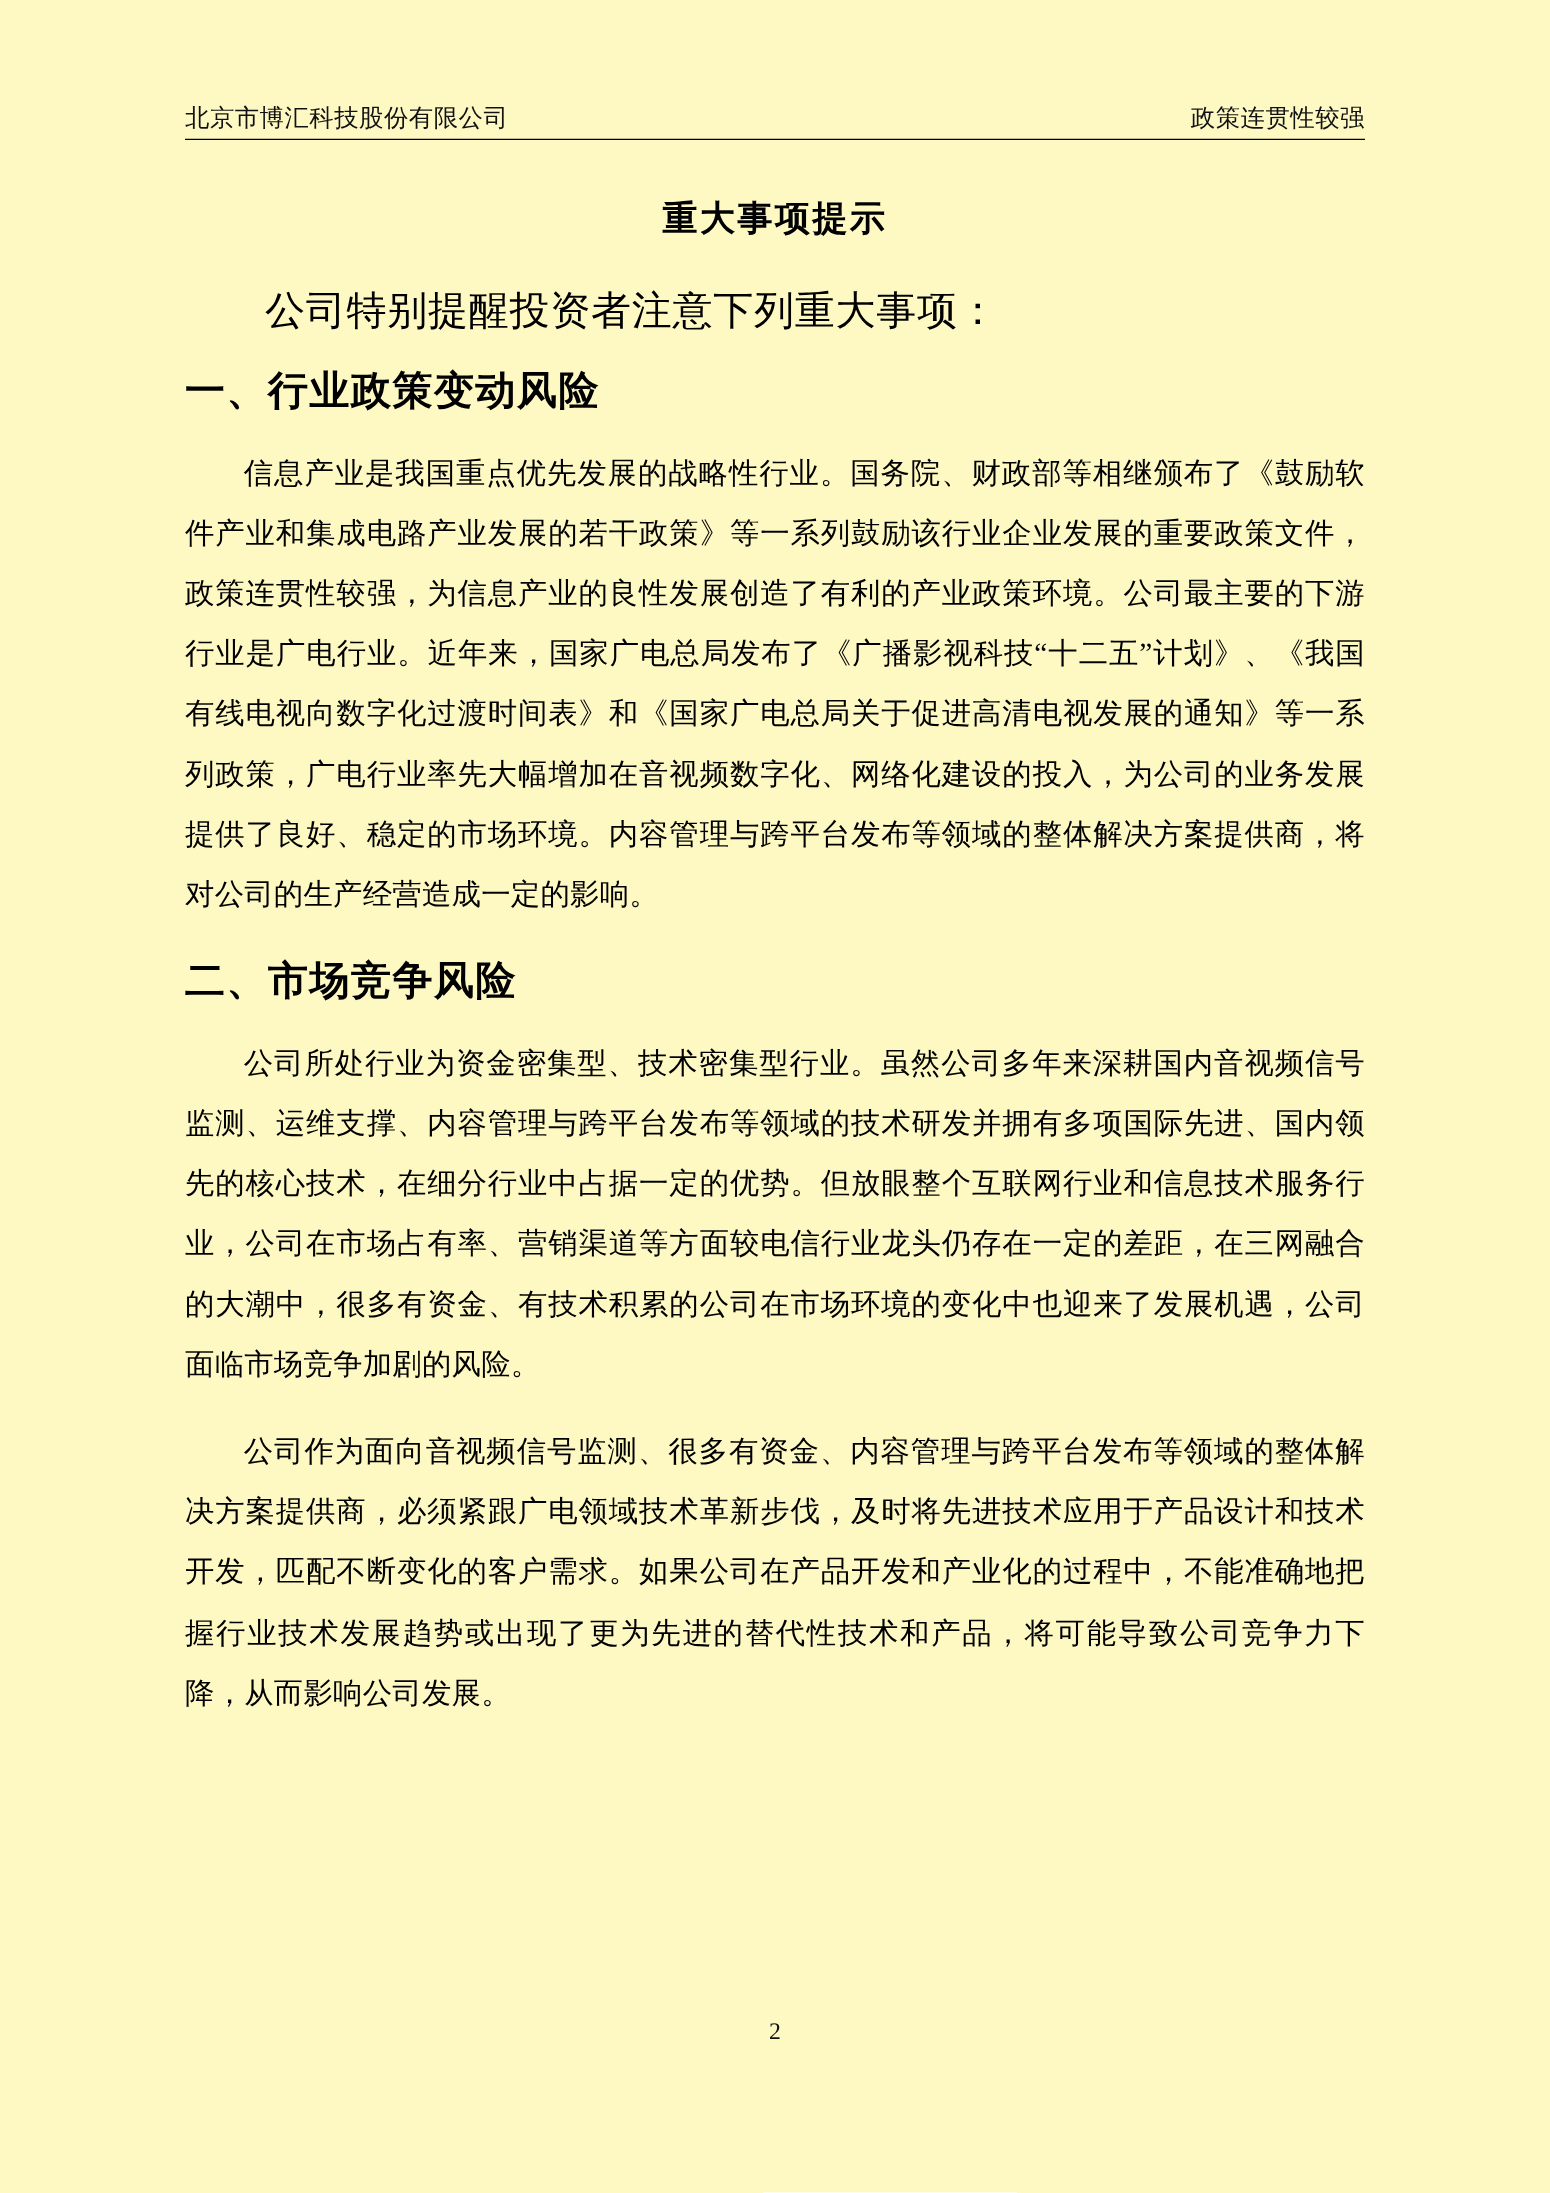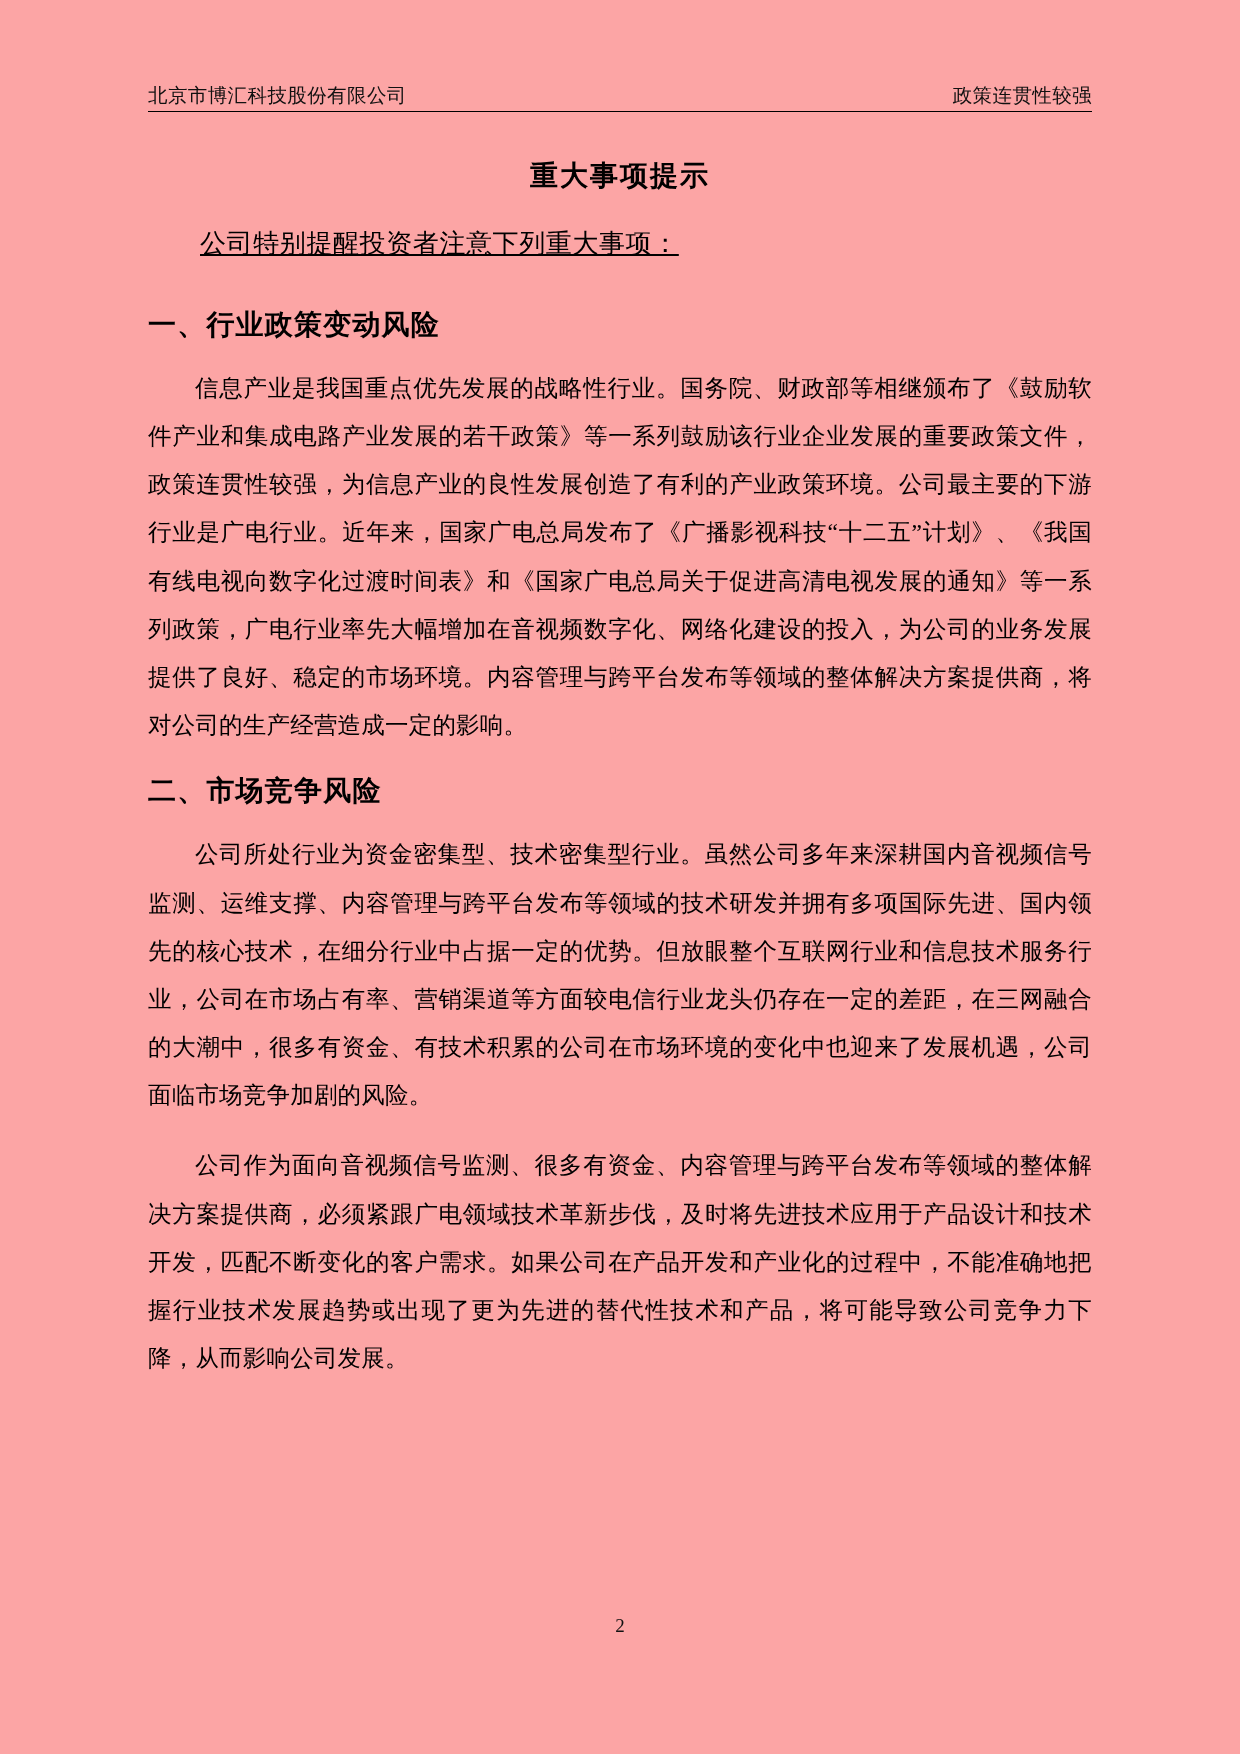--- a/index.html
+++ b/index.html
@@ -5,21 +5,21 @@
   html, body {
     margin: 0;
     padding: 0;
     background: #ffffff;
   }
   .page {
     position: relative;
     width: 1240px;
     height: 1754px;
     margin: 0 auto;
-    background: #fca5a5;
+    background: #fef9c3;
     box-sizing: border-box;
     font-family: "Liberation Serif", "DejaVu Serif", serif;
     color: #000000;
     overflow: hidden;
   }
 
   
   .page-header {
     position: absolute;
     top: 78px;
@@ -52,30 +52,29 @@
   .doc-title {
     font-size: 28px;
     font-weight: bold;
     text-align: center;
     letter-spacing: 2px;
     margin: 18px 0 30px 0;
     line-height: 1.3;
   }
 
   .lead-para {
-    font-size: 26px;
+    font-size: 32px;
     line-height: 1.55;
     text-indent: 2em;
     letter-spacing: 0.6px;
-    margin: 0 0 40px 0;
-    text-decoration: underline;
+    margin: 0 0 16px 0;
   }
 
   .section-heading {
-    font-size: 28px;
+    font-size: 32px;
     font-weight: bold;
     letter-spacing: 1.2px;
     line-height: 1.4;
     margin: 0 0 20px 0;
   }
 
   .body-para {
     font-size: 23.5px;
     line-height: 2.05;
     text-indent: 2em;

